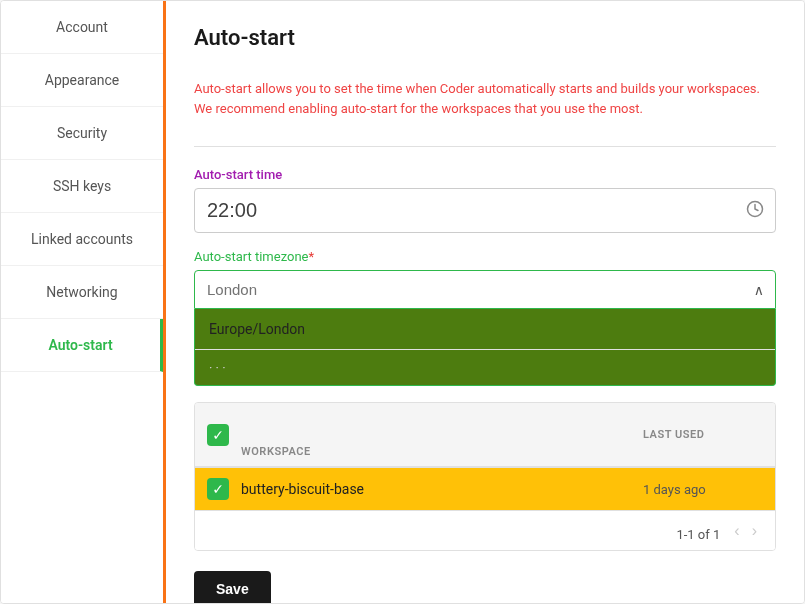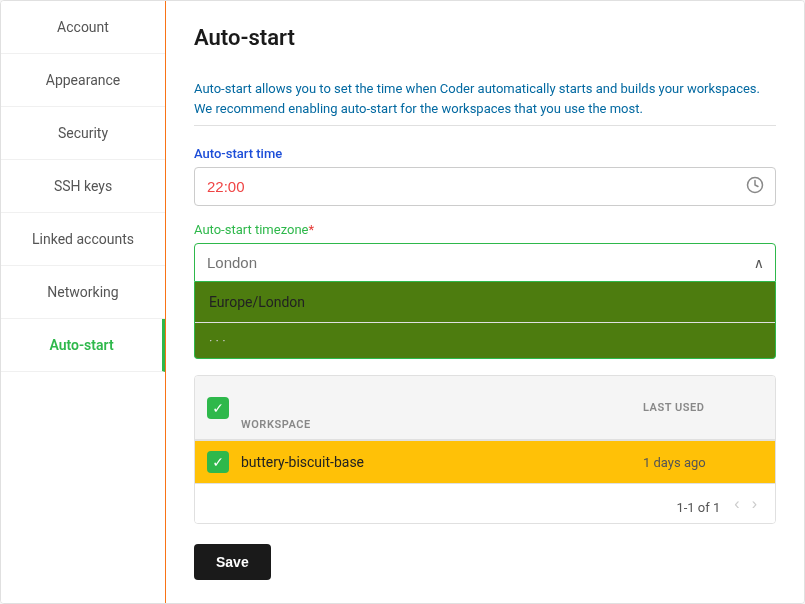--- a/index.html
+++ b/index.html
@@ -16,21 +16,21 @@
       height: 604px;
       background: #fff;
       display: flex;
       border: 1px solid #e0e0e0;
       border-radius: 4px;
       overflow: hidden;
     }
     .sidebar {
       width: 165px;
       background: #fff;
-      border-right: 1px solid #f97316;
+      border-right: 3px solid #f97316;
       display: flex;
       flex-direction: column;
       flex-shrink: 0;
     }
     .sidebar-item {
       padding: 18px 16px;
       text-align: center;
       cursor: pointer;
       font-size: 14px;
       color: #555;
@@ -50,47 +50,47 @@
       background: #fff;
     }
     .page-title {
       font-size: 22px;
       font-weight: 600;
       color: #1a1a1a;
       margin-bottom: 12px;
     }
     .page-description {
       font-size: 13px;
-      color: #0369a1;
+      color: #ef4444;
       line-height: 1.5;
       margin-bottom: 20px;
-      padding-bottom: 7px;
+      padding-bottom: 28px;
       border-bottom: 1px solid #e0e0e0;
       margin-top: 29px;
     }
     .form-section {
       margin-top: 18px;
     }
     .field-label {
       font-size: 13px;
-      color: #1d4ed8;
+      color: #a21caf;
       margin-bottom: 6px;
       font-weight: 500;
     }
     .time-input-wrapper {
       position: relative;
       margin-bottom: 16px;
     }
     .time-input {
       width: 100%;
       border: 1px solid #ccc;
       border-radius: 4px;
       padding: 10px 40px 10px 12px;
-      font-size: 15px;
-      color: #ef4444;
+      font-size: 20px;
+      color: #404040;
       outline: none;
     }
     .clock-icon {
       position: absolute;
       right: 12px;
       top: 50%;
       transform: translateY(-50%);
       color: #888;
       font-size: 16px;
     }

